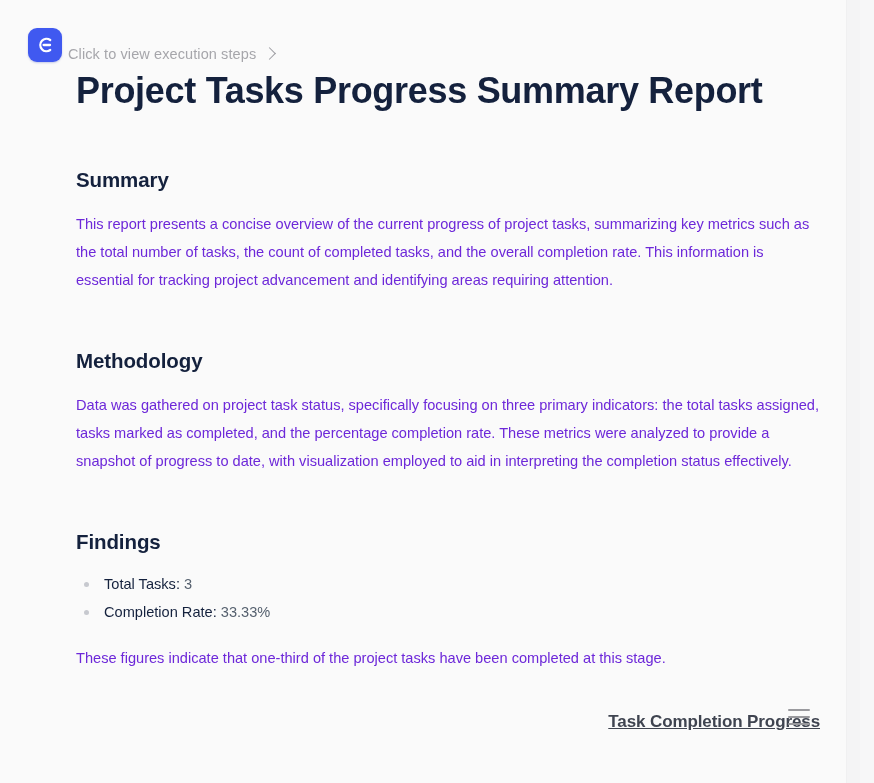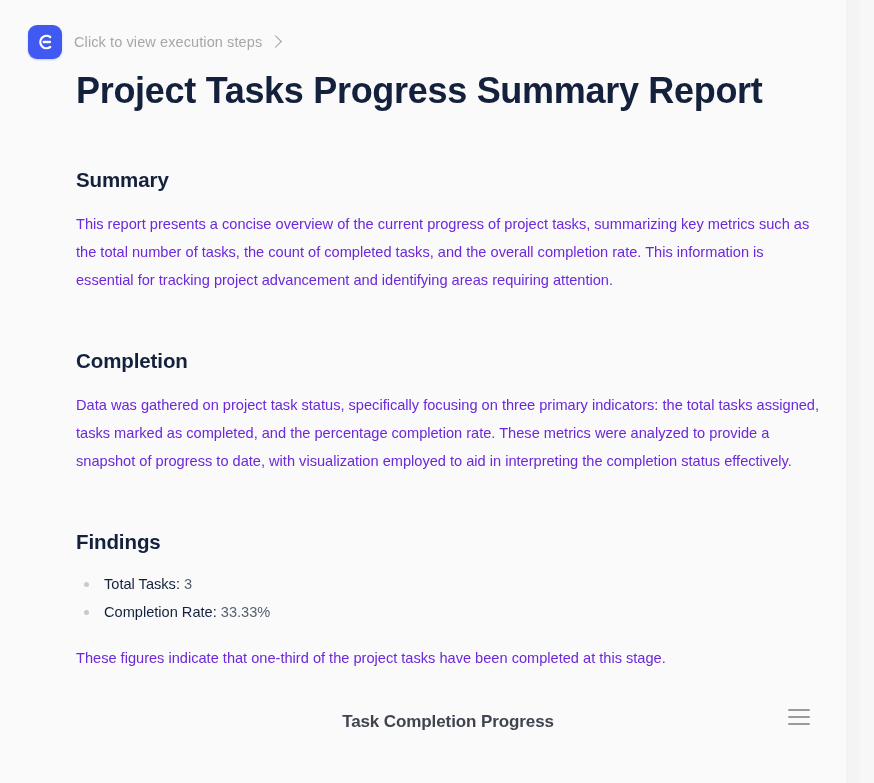--- a/index.html
+++ b/index.html
@@ -27,22 +27,22 @@
     position: absolute;
     top: 0; right: 0;
     width: 14px; height: 783px;
     background: #f4f4f5;
     border-left: 1px solid #f0f0f1;
   }
 
   
   .exec-bar {
     display: flex;
-    align-items: center;
-    gap: 12px;
+    align-items: flex-end;
+    gap: 6px;
     padding: 22px 0 0 28px;
     height: 62px;
   }
   .app-badge {
     width: 34px;
     height: 34px;
     border-radius: 9px;
     background: #4059f0;
     display: flex;
     align-items: center;
@@ -134,26 +134,27 @@
     color: #55606e;
   }
 
   
   .chart-block {
     margin-top: 26px;
     position: relative;
     height: 120px;
   }
   .chart-title {
-    text-align: center;
+    text-align: right;
     font-size: 17px;
     font-weight: 700;
     color: #3f4450;
     padding-top: 14px;
     letter-spacing: -0.1px;
+    text-decoration: underline;
   }
   .chart-menu {
     position: absolute;
     right: 8px;
     top: 6px;
     width: 26px;
     height: 26px;
     display: flex;
     flex-direction: column;
     justify-content: center;
@@ -186,21 +187,21 @@
     </div>
   </div>
 
   <div class="doc">
 
     <h1 class="doc-title">Project Tasks Progress Summary Report</h1>
 
     <h2 class="section-title">Summary</h2>
     <p class="body-text">This report presents a concise overview of the current progress of project tasks, summarizing key metrics such as the total number of tasks, the count of completed tasks, and the overall completion rate. This information is essential for tracking project advancement and identifying areas requiring attention.</p>
 
-    <h2 class="section-title">Completion</h2>
+    <h2 class="section-title">Methodology</h2>
     <p class="body-text">Data was gathered on project task status, specifically focusing on three primary indicators: the total tasks assigned, tasks marked as completed, and the percentage completion rate. These metrics were analyzed to provide a snapshot of progress to date, with visualization employed to aid in interpreting the completion status effectively.</p>
 
     <h2 class="section-title">Findings</h2>
     <ul class="findings">
       <li>
         <span class="k">Total Tasks:</span>
         <span class="v">3</span>
       </li>
       <li>
         <span class="k">Completion Rate:</span>

